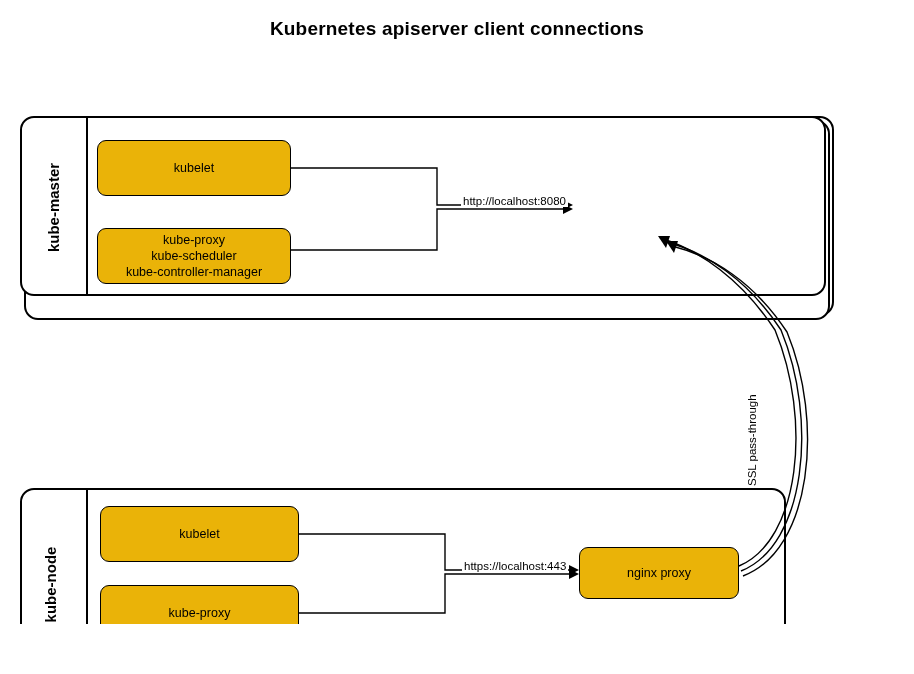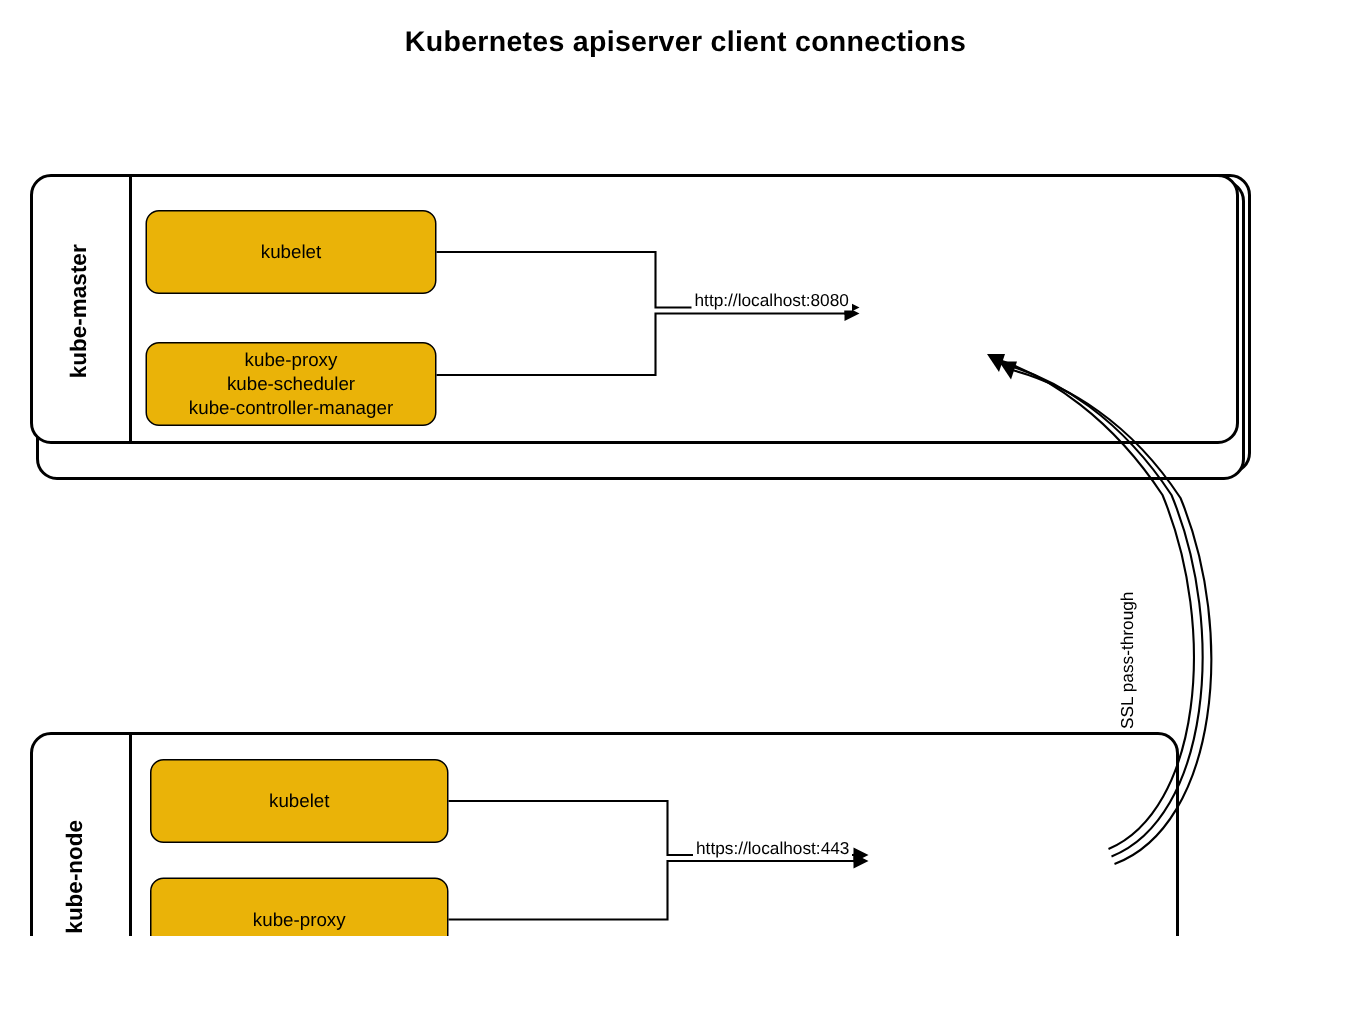--- a/index.html
+++ b/index.html
@@ -115,20 +115,23 @@
   <div class="group-label" style="left:0px; top:576px; width:100px; text-align:center; transform: rotate(-90deg);">kube-node</div>
 
   <div class="node" style="left:100px; top:506px; width:199px; height:56px;">
     <span>kubelet</span>
   </div>
 
   <div class="node" style="left:100px; top:585px; width:199px; height:56px;">
     <span>kube-proxy</span>
   </div>
 
+  <div class="node" style="left:579px; top:547px; width:160px; height:52px;">
+    <span>nginx proxy</span>
+  </div>
 
   <svg class="wires" viewBox="0 0 914 674">
     <g fill="none" stroke="#000000" stroke-width="1.4">
 
       <path d="M291,168 L437,168 L437,205 L569,205"></path>
 
       <path d="M291,250 L437,250 L437,209 L569,209"></path>
 
       <path d="M299,534 L445,534 L445,570 L575,570"></path>
 

